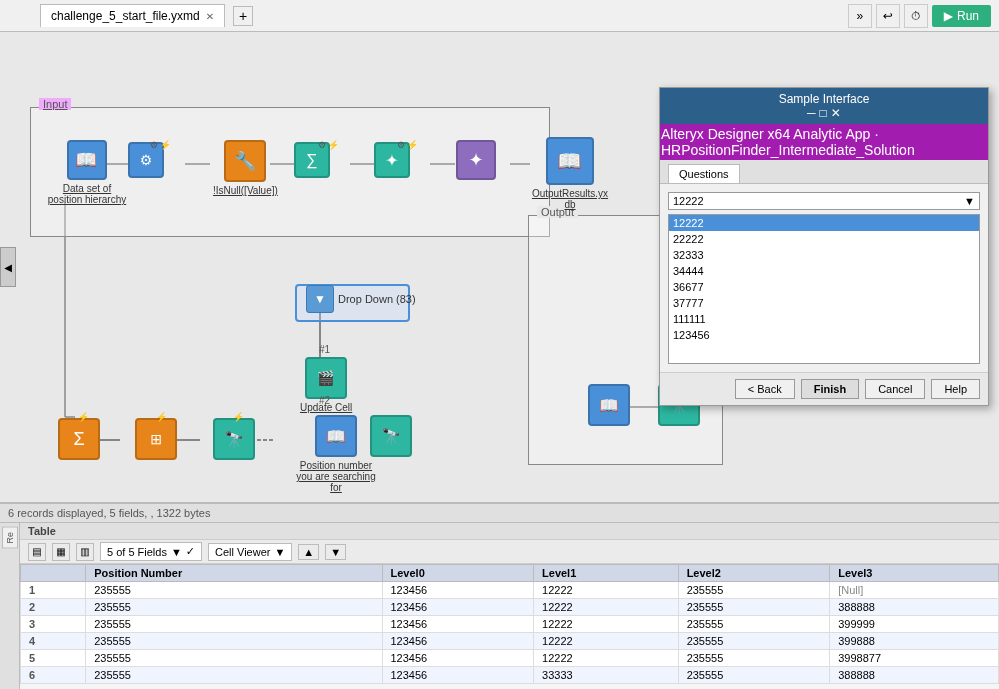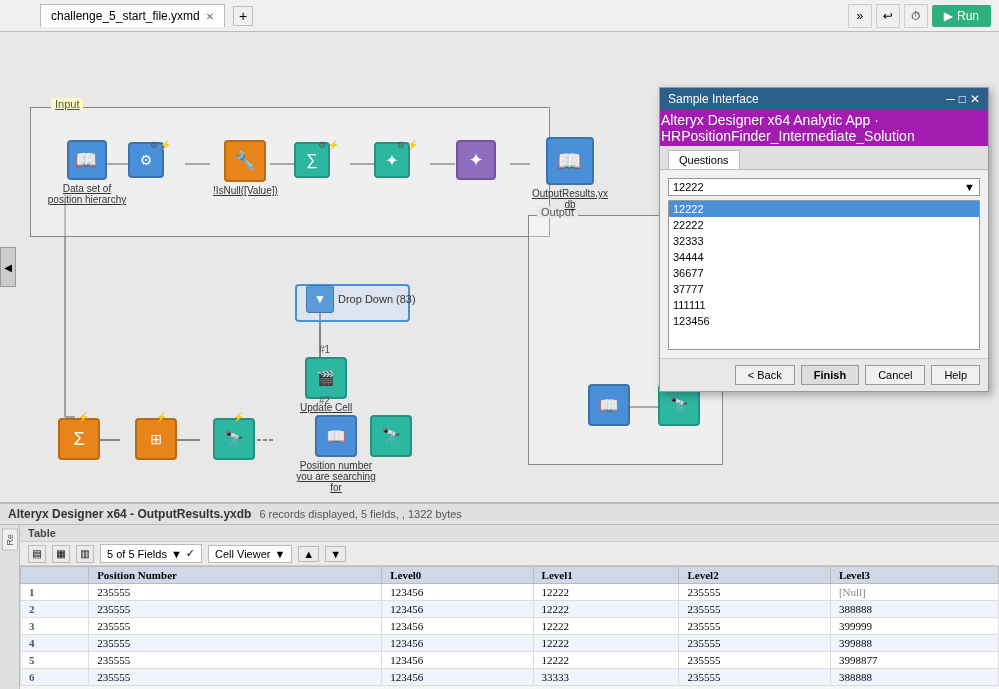--- a/index.html
+++ b/index.html
@@ -70,22 +70,22 @@
 
     
     .group-box {
       position: absolute;
       border: 1px solid #888;
       background: rgba(255,255,255,0.3);
     }
     .group-box-label {
       position: absolute;
       top: -10px;
-      left: 20px;
-      background: #fef9c3;
+      left: 8px;
+      background: #f0abfc;
       padding: 0 4px;
       font-size: 11px;
       color: #555;
       text-decoration: underline;
     }
 
     
     .node {
       position: absolute;
       display: flex;
@@ -132,20 +132,21 @@
       z-index: 100;
     }
     .dialog-titlebar {
       background: #2c5f8a;
       color: white;
       padding: 4px 8px;
       display: flex;
       align-items: center;
       justify-content: space-between;
       font-size: 12px;
+      flex-direction: column;
     }
     .dialog-close { color: white; cursor: pointer; font-size: 12px; }
     .dialog-subtitle {
       background: #a21caf;
       color: white;
       padding: 2px 1px;
       font-size: 14px;
     }
     .dialog-tabs {
       background: #e0e0e0;
@@ -272,21 +273,20 @@
       background: none;
       border: 1px solid #bbb;
       padding: 1px 4px;
       cursor: pointer;
       font-size: 11px;
     }
     
     .data-table-container {
       overflow: auto;
       flex: 1;
-      font-family: Liberation Serif, serif;
     }
     .data-table {
       border-collapse: collapse;
       font-size: 11px;
       width: 100%;
     }
     .data-table th {
       background: #d0d8e8;
       border: 1px solid #bbb;
       padding: 2px 8px;
@@ -543,21 +543,20 @@
       <button class="dialog-btn">&lt; Back</button>
       <button class="dialog-btn" style="background:#ddd; font-weight:bold;">Finish</button>
       <button class="dialog-btn">Cancel</button>
       <button class="dialog-btn">Help</button>
     </div>
   </div>
 </div>
 
 <div class="bottom-panel">
   <div class="bottom-panel-header">
-    <span class="bottom-panel-title">Alteryx Designer x64 - OutputResults.yxdb</span>
     <span class="bottom-panel-meta">6 records displayed, 5 fields, , 1322 bytes</span>
   </div>
 
   <div style="display:flex; flex:1; overflow:hidden;">
 
     <div class="bottom-left-tabs">
       <div class="side-tab-item">Re</div>
     </div>
 
     <div style="display:flex; flex-direction:column; flex:1; overflow:hidden;">

